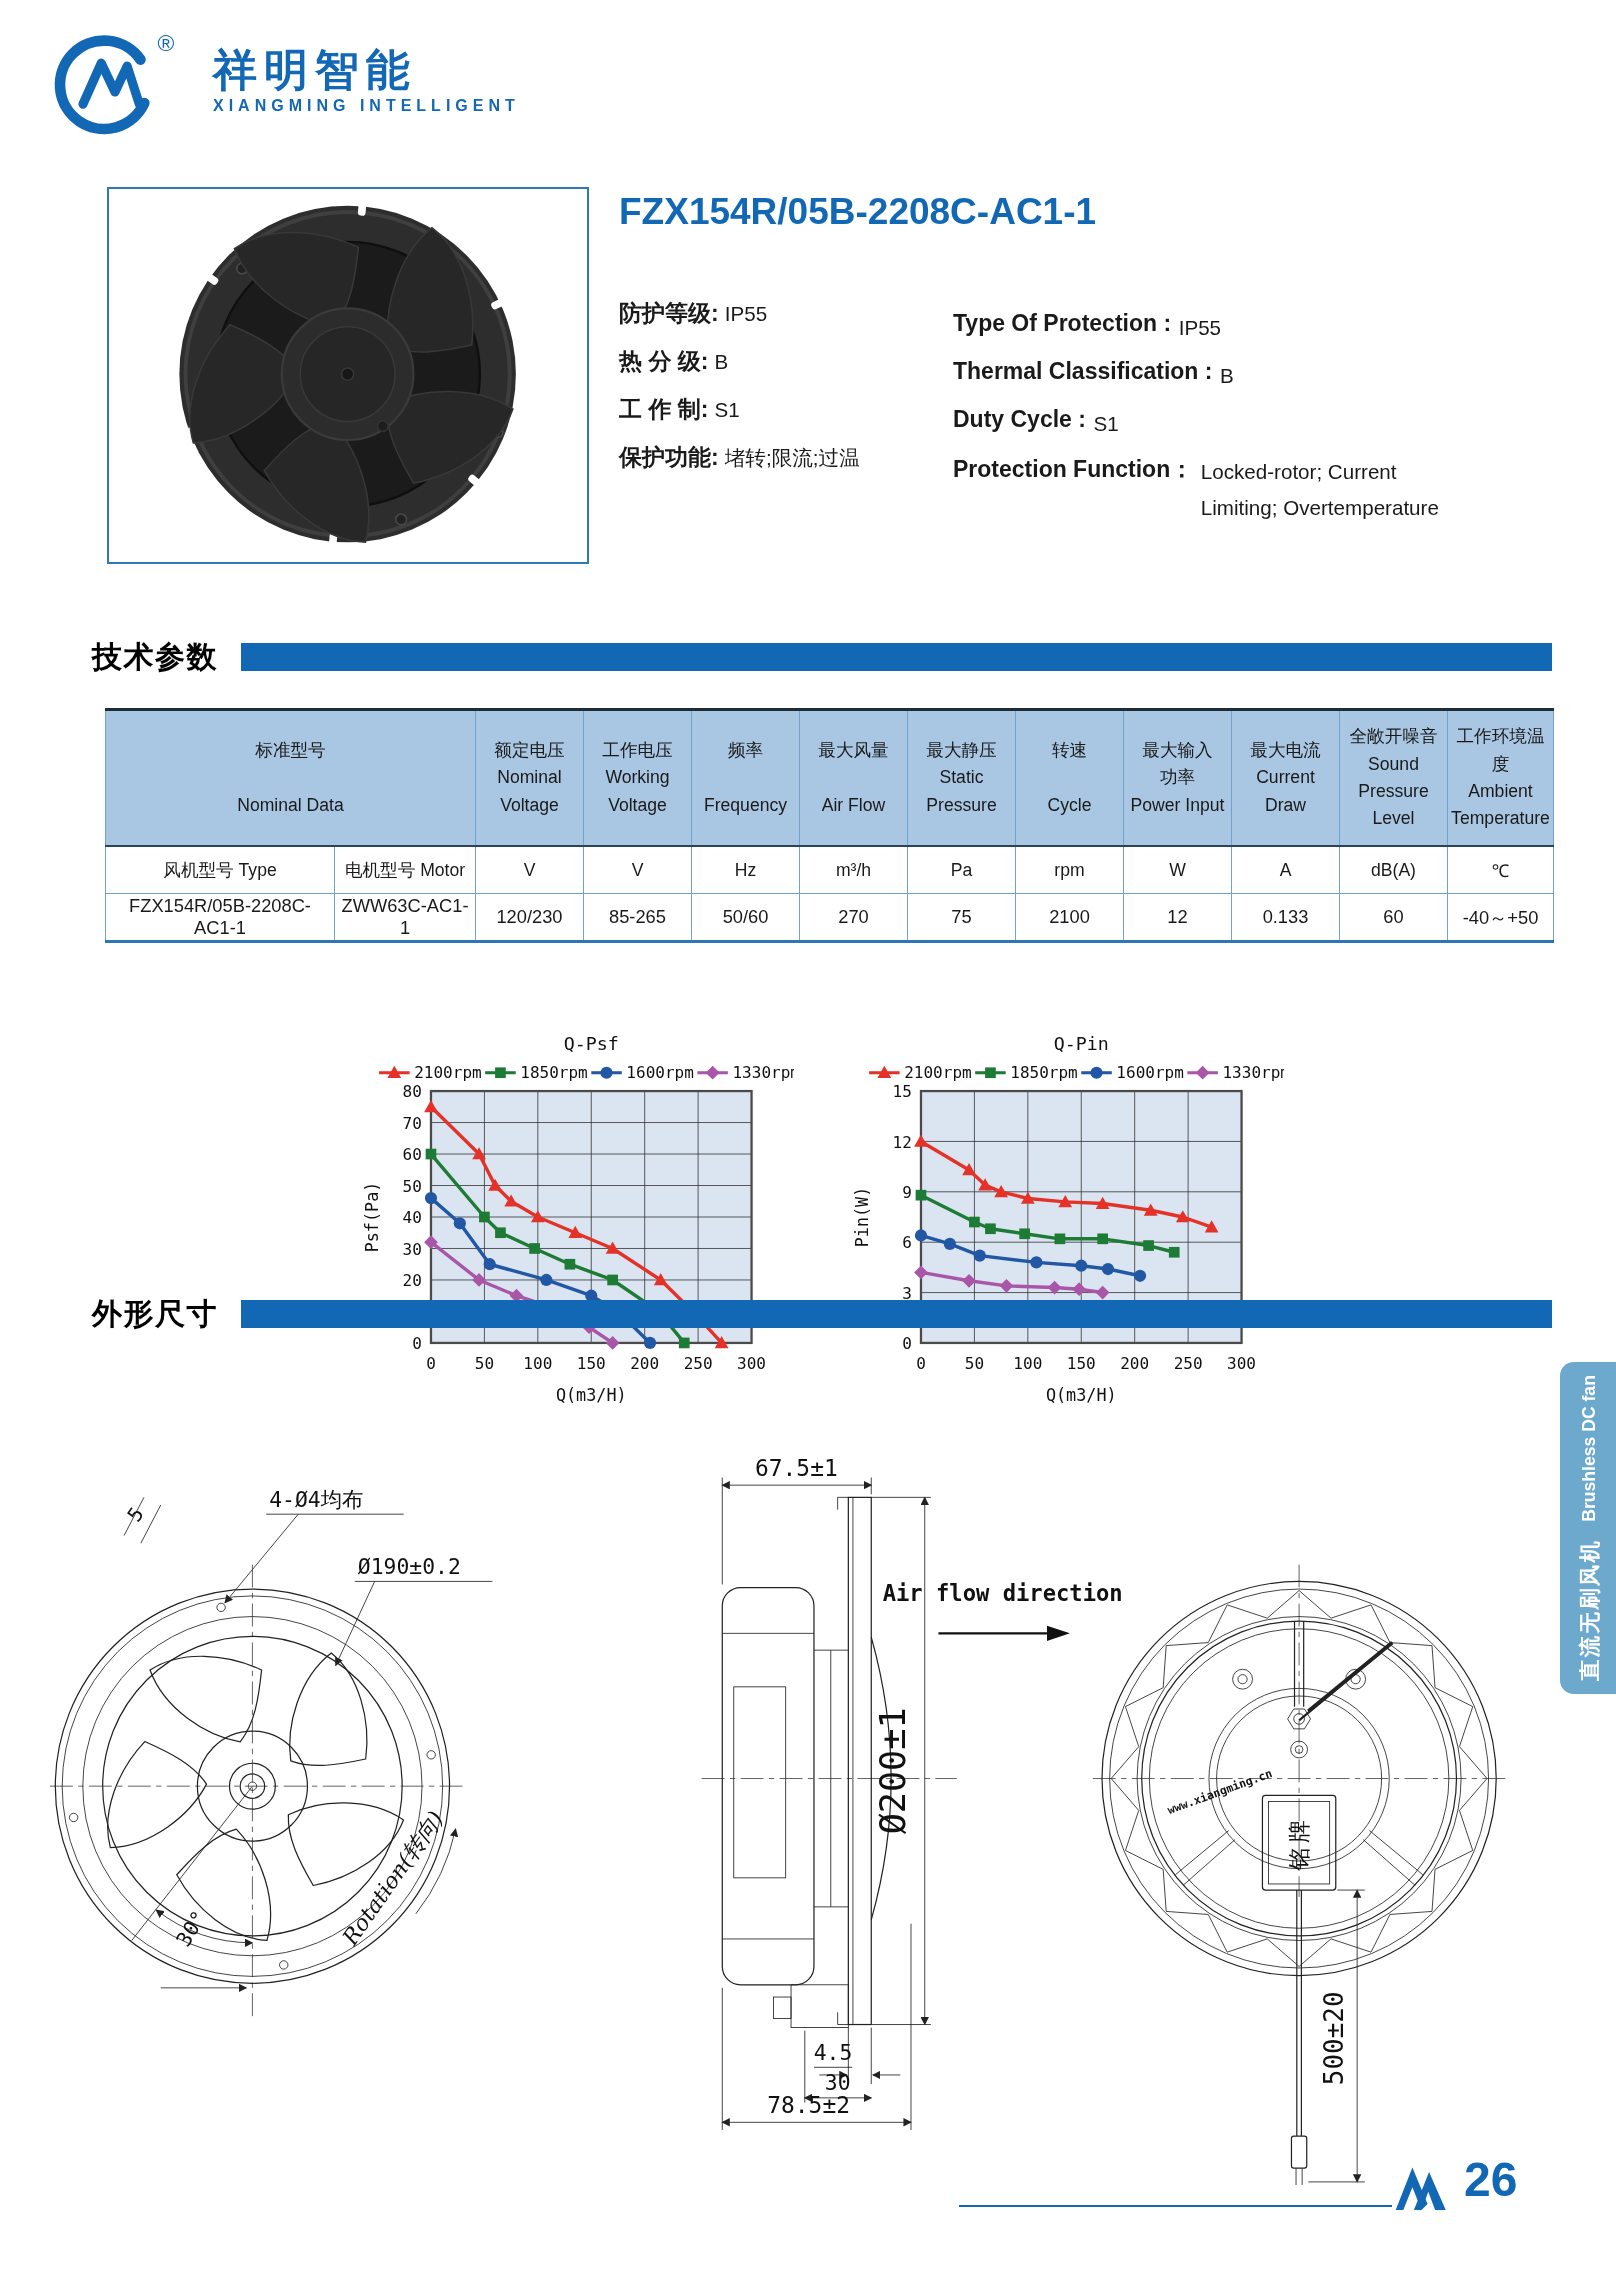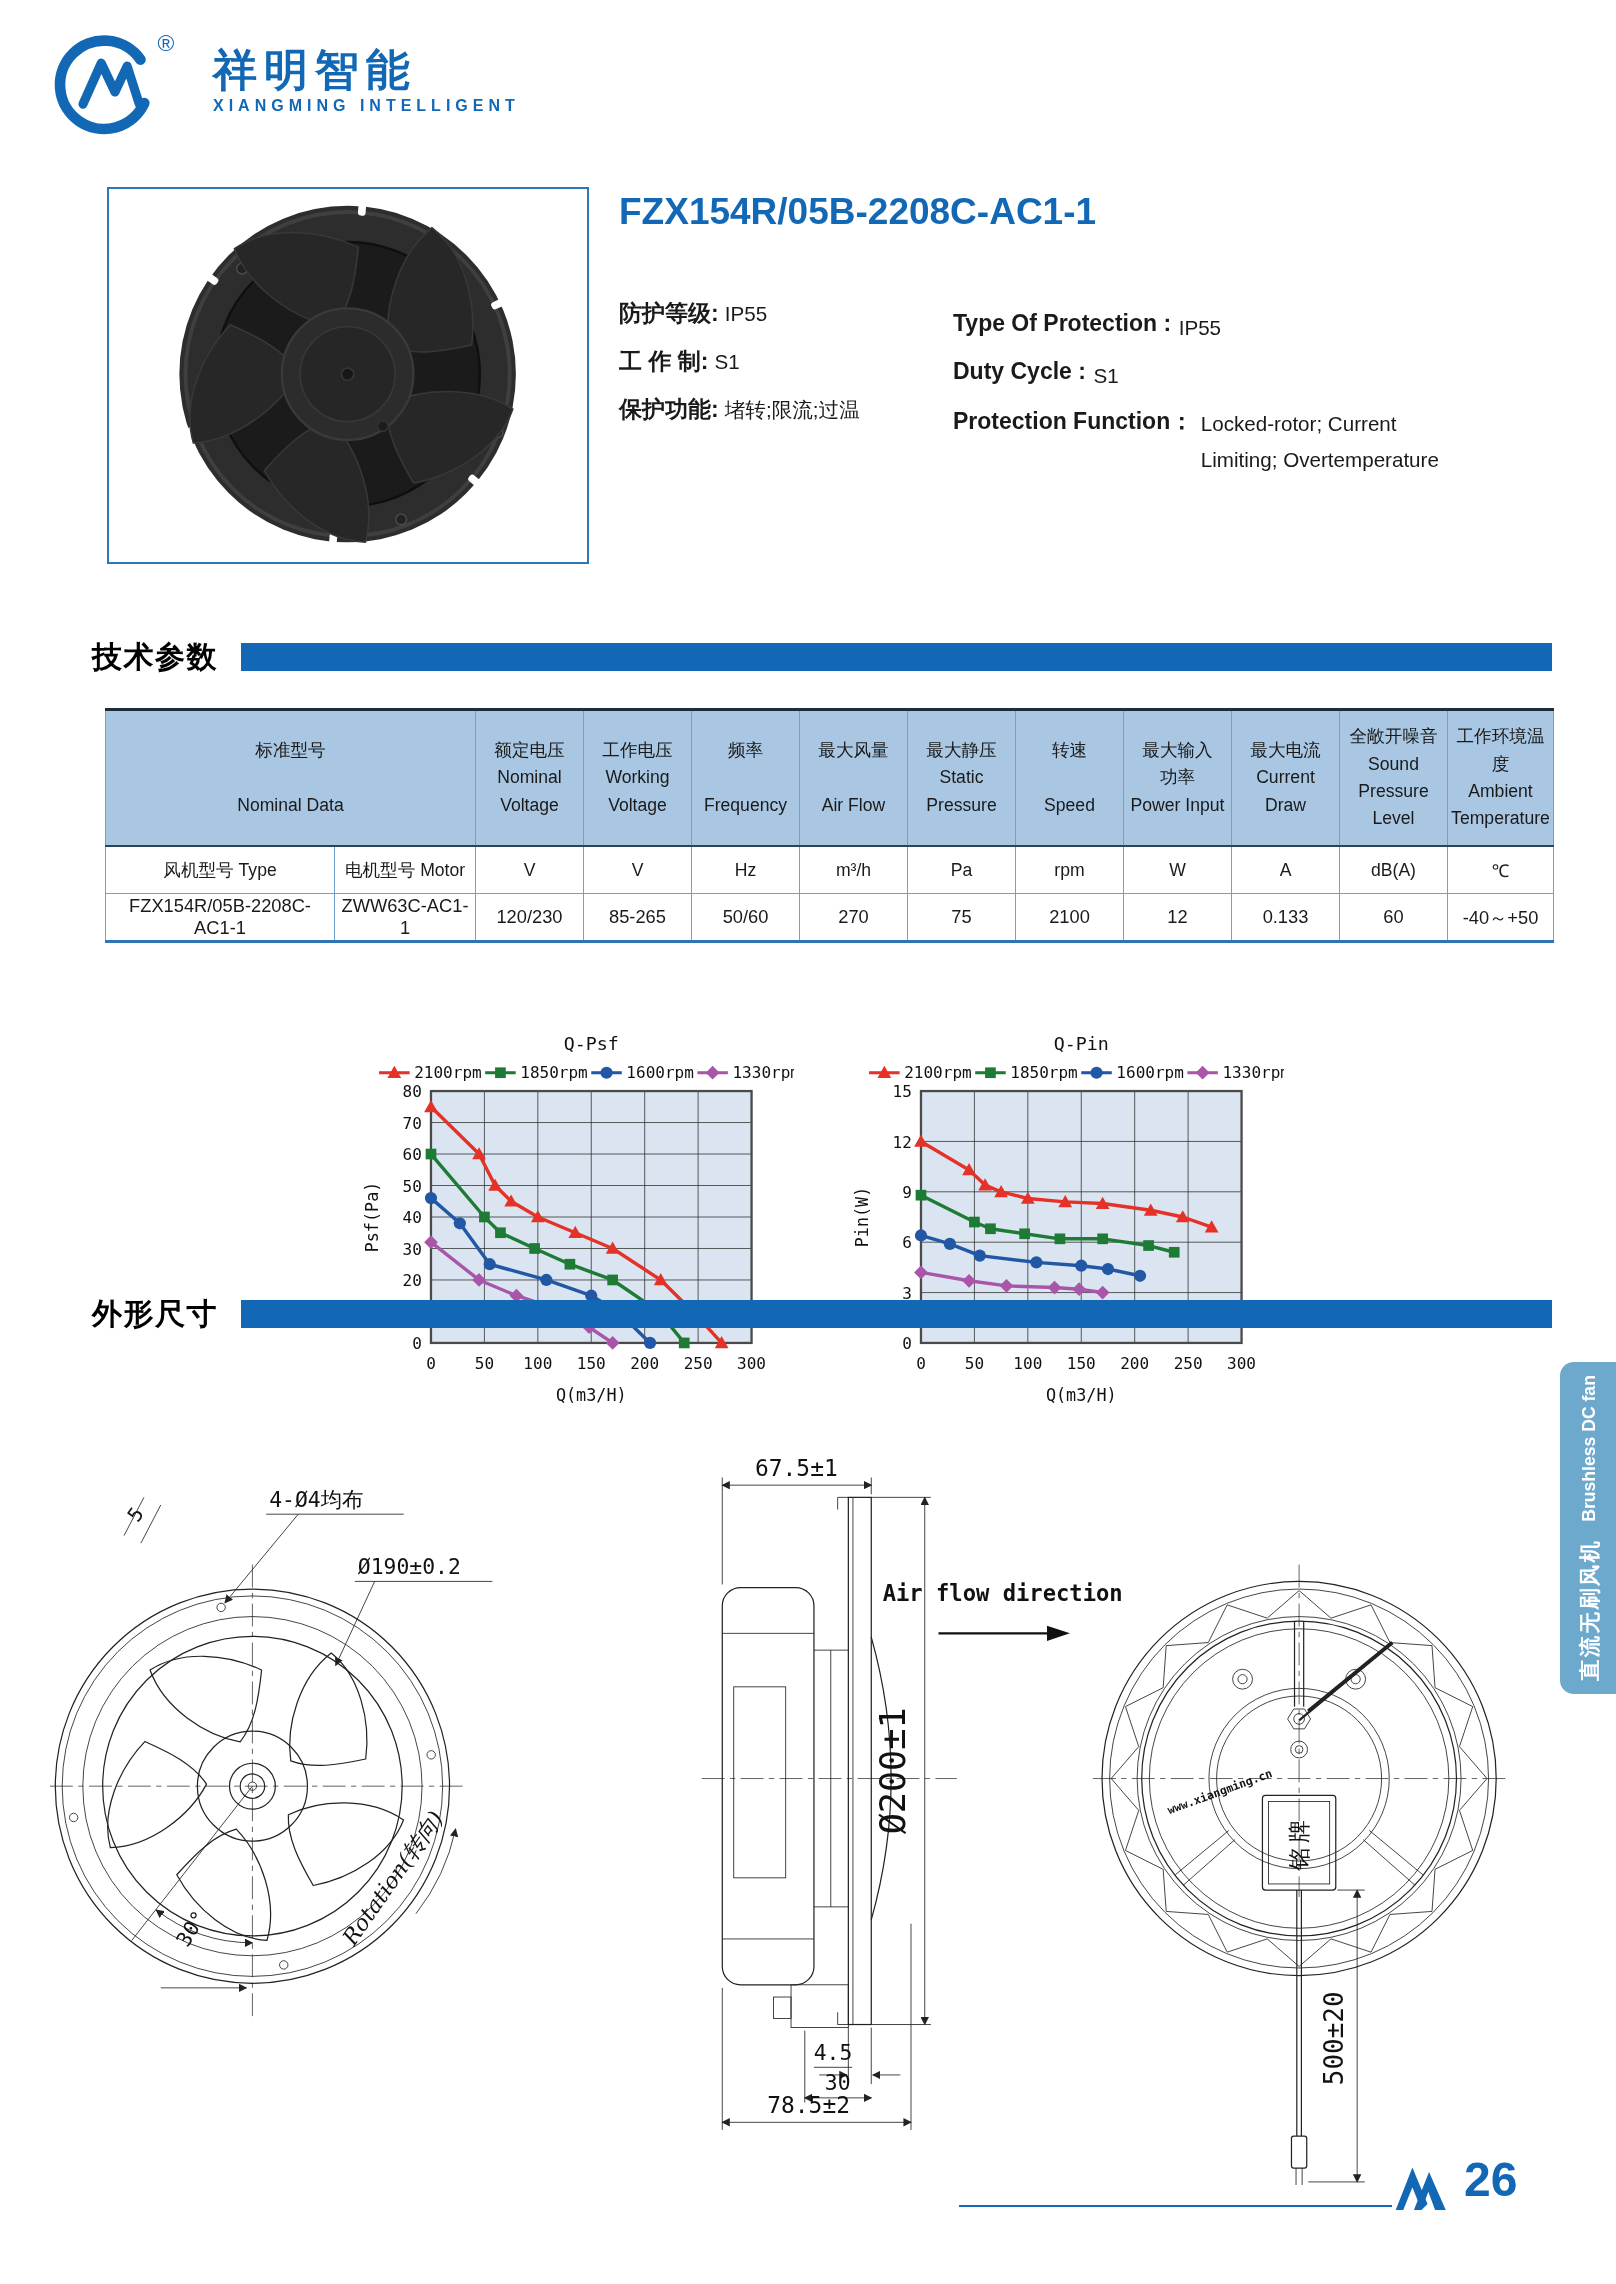--- a/index.html
+++ b/index.html
@@ -132,20 +132,24 @@
   </div>
 
   <div class="abs model-title">FZX154R/05B-2208C-AC1-1</div>
 
   <div class="abs specs">
     <div class="spec-row">
       <div class="spec-cn"><span class="lbl">防护等级:</span><span class="val">IP55</span></div>
       <div class="spec-en"><span class="lbl">Type Of Protection :</span><span class="val">IP55</span></div>
     </div>
     <div class="spec-row">
+      <div class="spec-cn"><span class="lbl">热 分 级:</span><span class="val">B</span></div>
+      <div class="spec-en"><span class="lbl">Thermal Classification :</span><span class="val">B</span></div>
+    </div>
+    <div class="spec-row">
       <div class="spec-cn"><span class="lbl">工 作 制:</span><span class="val">S1</span></div>
       <div class="spec-en"><span class="lbl">Duty Cycle :</span><span class="val">S1</span></div>
     </div>
     <div class="spec-row">
       <div class="spec-cn"><span class="lbl">保护功能:</span><span class="val">堵转;限流;过温</span></div>
       <div class="spec-en"><span class="lbl">Protection Function：</span><span class="val">Locked-rotor; Current
 Limiting; Overtemperature</span></div>
     </div>
   </div>
 
@@ -184,21 +188,21 @@
 
 Frequency</th>
         <th>最大风量
 
 Air Flow</th>
         <th>最大静压
 Static
 Pressure</th>
         <th>转速
 
-Speed</th>
+Cycle</th>
         <th>最大输入
 功率
 Power Input</th>
         <th>最大电流
 Current
 Draw</th>
         <th>全敞开噪音
 Sound
 Pressure
 Level</th>

